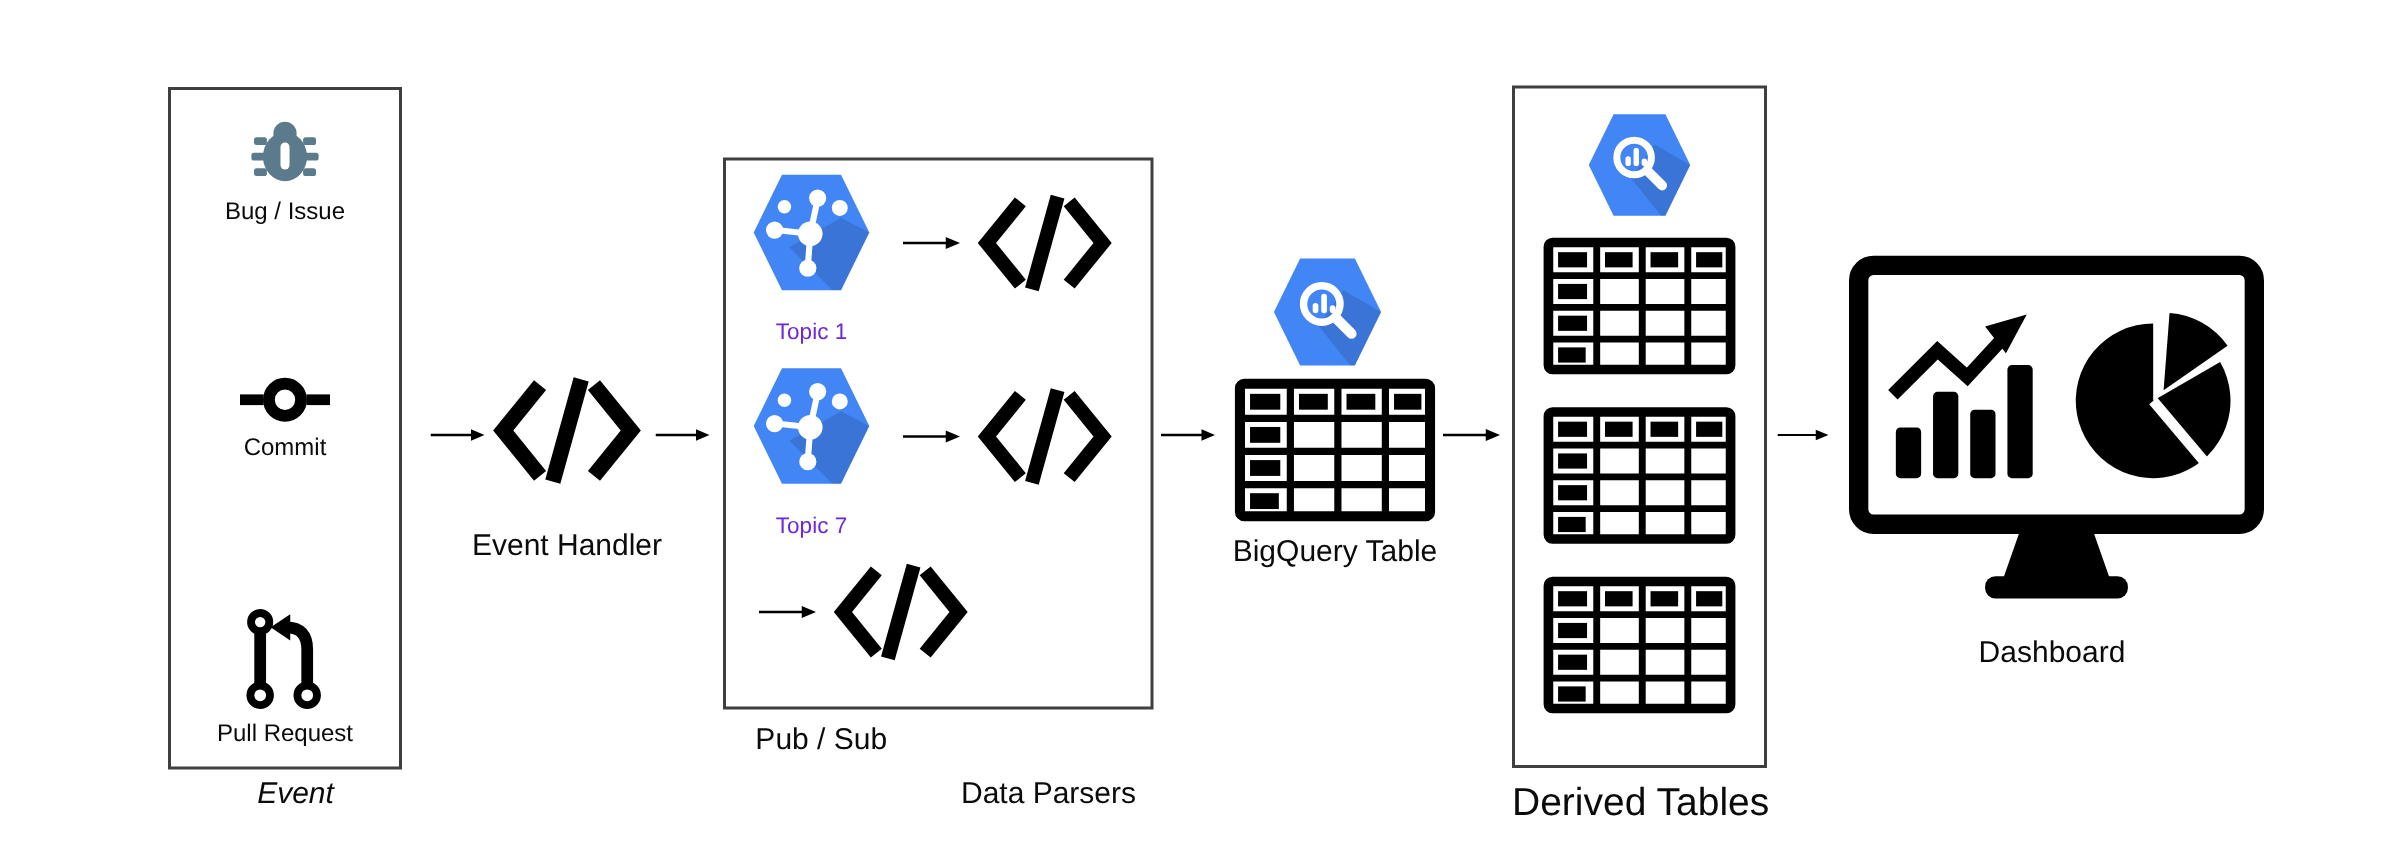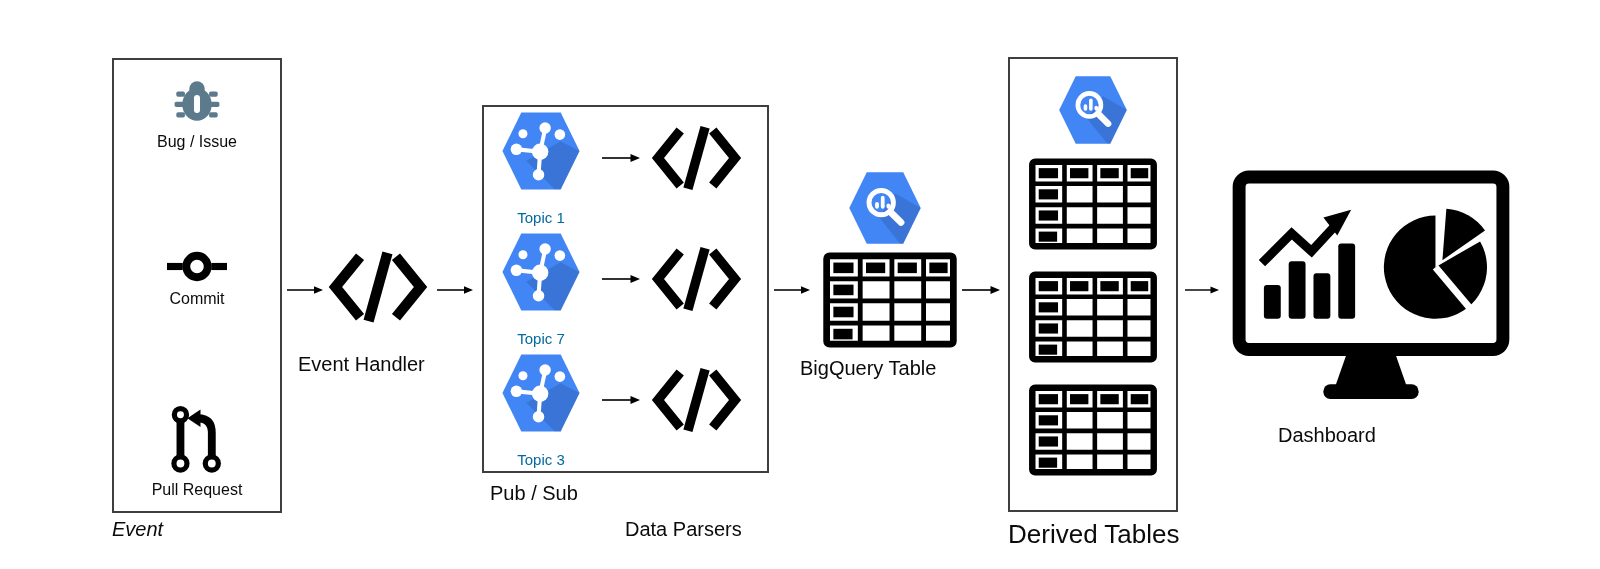--- a/index.html
+++ b/index.html
@@ -1,25 +1,25 @@
 <!DOCTYPE html>
 <html style="--gcp-blue: #4285F4; --bug-slate: #5B7A8C; --box-border: #3F3F3F; --ink: #000000;"><head>
 <meta charset="utf-8">
 <style>
   html,body{margin:0;padding:0;background:#fff;}
   body{width:1600px;height:569px;position:relative;overflow:hidden;
        font-family:"Liberation Sans",sans-serif;color:#0b0b0b;}
   .abs{position:absolute;}
-  .caption{font-size:20px;color:#0b0b0b;white-space:nowrap;}
+  .caption{font-size:20px;text-align:center;color:#0b0b0b;white-space:nowrap;}
   .item-label{font-size:16px;text-align:center;color:#0b0b0b;white-space:nowrap;}
-  .topic-label{font-size:15px;text-align:center;color:#0369a1;white-space:nowrap;margin-top:17px;}
+  .topic-label{font-size:15px;text-align:center;color:#6d28d9;white-space:nowrap;margin-top:17px;}
   .frame{border:2px solid var(--box-border,#3f3f3f);background:#fff;box-sizing:border-box;}
 
   
-  .event-box{left:112px;top:58px;width:170px;height:455px;
+  .event-box{left:112px;top:58px;width:156px;height:455px;
              display:flex;flex-direction:column;align-items:center;
              justify-content:space-between;padding:16px 0 12px;}
   .event-item{display:flex;flex-direction:column;align-items:center;gap:7px;}
 
   
   .eh-icon{left:326px;top:247px;}
   .eh-label{left:298px;top:353px;width:160px;}
 
   
   .pubsub-box{left:482px;top:105px;width:287px;height:368px;
@@ -203,26 +203,20 @@
     </div>
     <svg class="row-arrow" width="38" height="12" viewBox="0 0 40 12">
         <use href="#arrow-glyph"></use>
       </svg>
     <svg class="row-code" width="95" height="72" viewBox="0 0 110 84">
         <use href="#code-glyph"></use>
       </svg>
   </div>
 
   <div class="topic-row">
-    <div class="hex-wrap">
-      <svg width="82" height="82" viewBox="0 0 100 100">
-          <use href="#pubsub-hex"></use>
-        </svg>
-      <div class="topic-label">Topic 3</div>
-    </div>
     <svg class="row-arrow" width="38" height="12" viewBox="0 0 40 12">
         <use href="#arrow-glyph"></use>
       </svg>
     <svg class="row-code" width="95" height="72" viewBox="0 0 110 84">
         <use href="#code-glyph"></use>
       </svg>
   </div>
 
 </div>
 <div class="abs caption pubsub-label">Pub / Sub</div>

